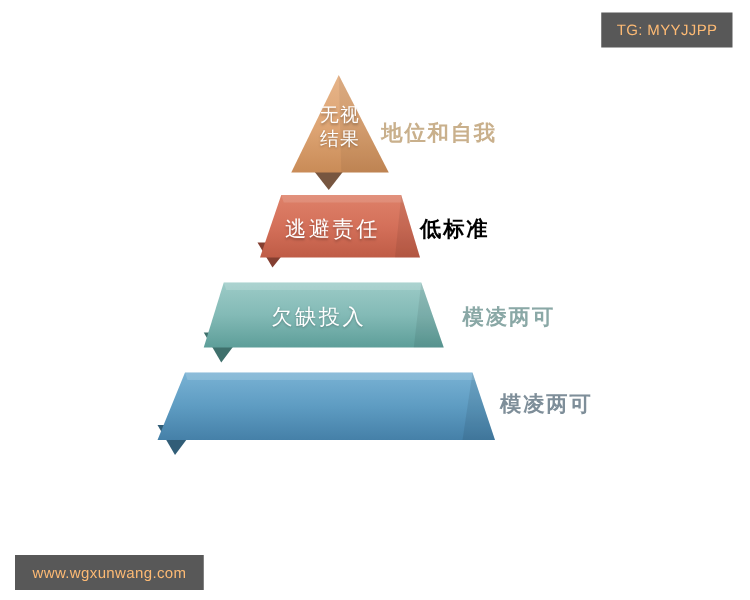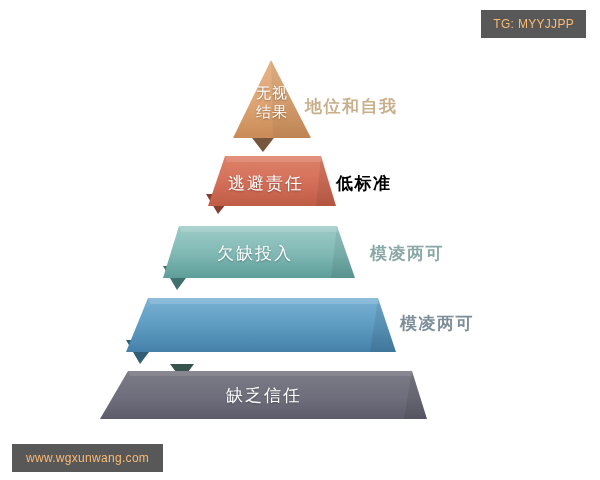--- a/index.html
+++ b/index.html
@@ -164,36 +164,20 @@
             <stop offset="100%" stop-color="#4580a8"></stop>
           </linearGradient>
         </defs>
         <polygon points="6,48 38,48 20,72" fill="#1f4f6b" opacity="0.92"></polygon>
         <polygon points="28,6 258,6 276,60 6,60" fill="url(#grad2)"></polygon>
         <polygon points="28,6 258,6 260,12 30,12" fill="#ffffff" opacity="0.15"></polygon>
         <polygon points="258,6 276,60 250,60" fill="#000000" opacity="0.08"></polygon>
       </svg>
     </div>
 
-    <div class="band" style="left:92px; top:362px; width:345px; height:66px;">
-      <svg width="345" height="66" viewBox="0 0 345 66">
-        <defs>
-          <linearGradient id="grad1" x1="0" y1="0" x2="0" y2="1">
-            <stop offset="0%" stop-color="#7b7a86"></stop>
-            <stop offset="55%" stop-color="#6f6e7c"></stop>
-            <stop offset="100%" stop-color="#5c5b69"></stop>
-          </linearGradient>
-        </defs>
-        <polygon points="78,2 102,2 90,18" fill="#2c4a45" opacity="0.95"></polygon>
-        <polygon points="36,9 320,9 335,57 8,57" fill="url(#grad1)"></polygon>
-        <polygon points="36,9 320,9 321,14 38,14" fill="#ffffff" opacity="0.10"></polygon>
-        <polygon points="320,9 335,57 312,57" fill="#000000" opacity="0.08"></polygon>
-      </svg>
-      <div class="band-label" style="left:134px; top:22px;">缺乏信任</div>
-    </div>
 
   </div>
 
   <div class="side-label" style="left:305px; top:95px; color:#c9b08c;">地位和自我</div>
 
   <div class="side-label" style="left:336px; top:172px; color:#000000;">低标准</div>
 
   <div class="side-label" style="left:370px; top:242px; color:#8aa8a6;">模凌两可</div>
 
   <div class="side-label" style="left:400px; top:312px; color:#7e8e99;">模凌两可</div>

